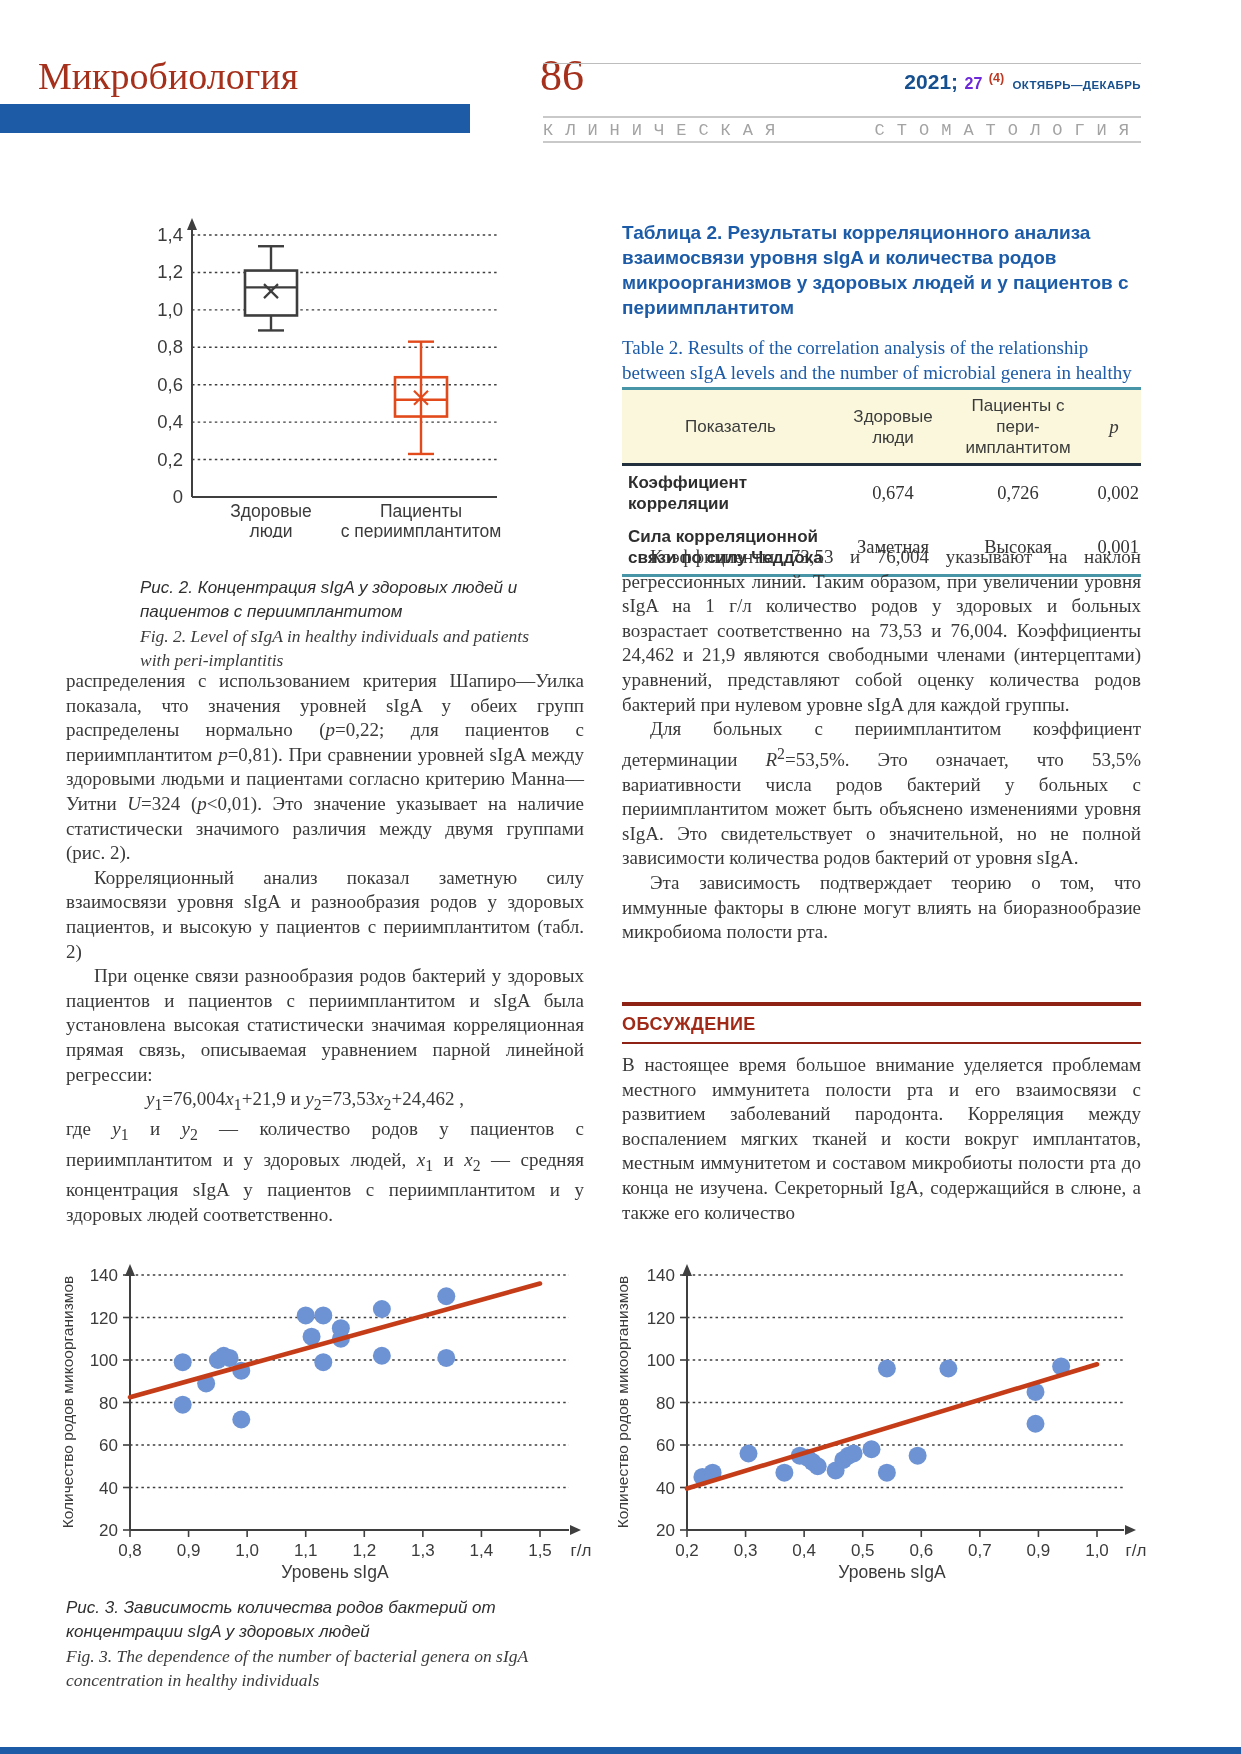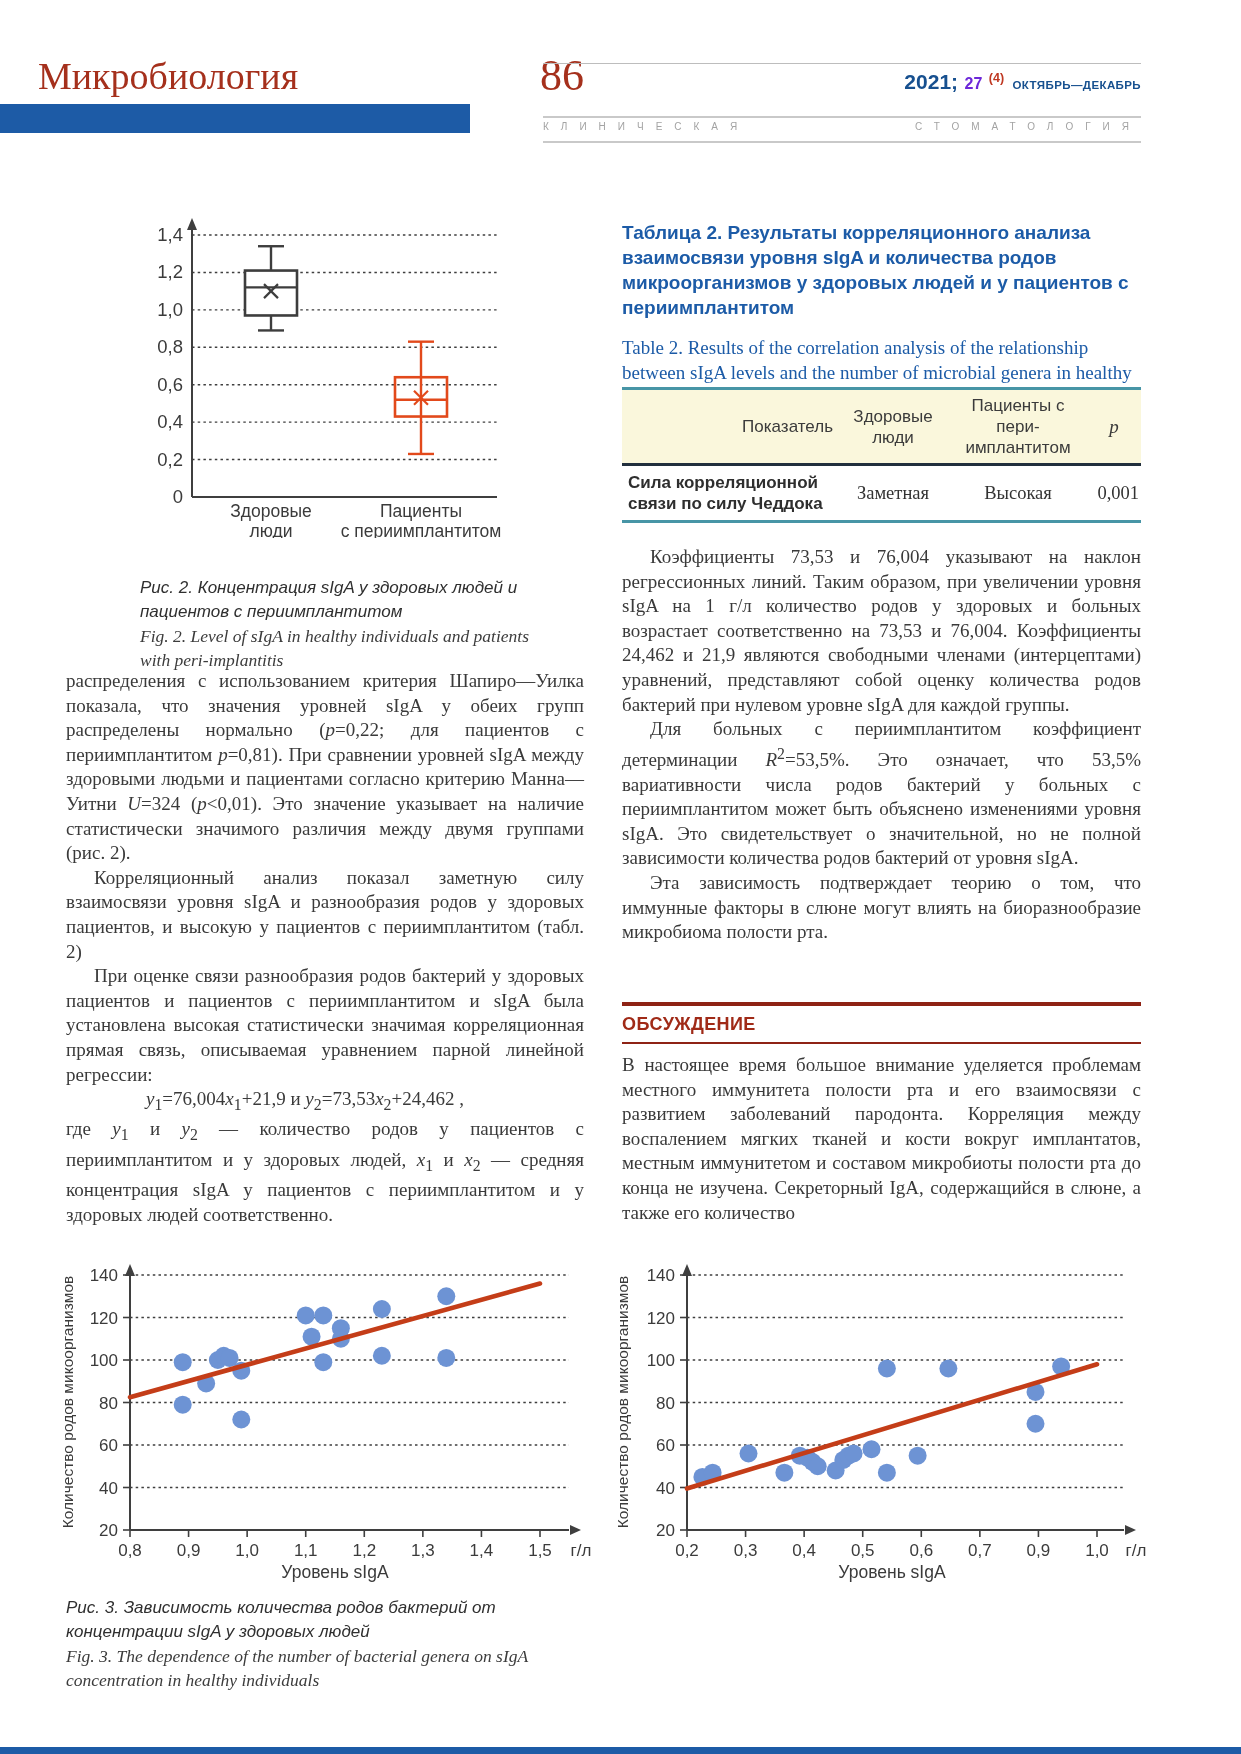--- a/index.html
+++ b/index.html
@@ -11,38 +11,38 @@
   .page-number{position:absolute;left:540px;top:50px;font:44px "Liberation Serif",serif;color:#a5301c;}
   .issue-top-line{position:absolute;left:543px;top:63px;width:598px;height:1px;background:#bdbdbd;}
   .issue-line{position:absolute;left:543px;top:70px;width:598px;text-align:right;white-space:nowrap;
               font-family:"Liberation Sans",sans-serif;}
   .iy{font-weight:bold;font-size:21px;color:#17508f;}
   .iv{font-weight:bold;font-size:16px;color:#6d28d9;margin-left:2px;}
   .inum{font-weight:bold;font-size:12.5px;color:#bf3822;position:relative;top:-7px;margin-left:2px;}
   .imon{font-weight:bold;font-size:11.5px;color:#17508f;margin-left:4px;letter-spacing:.4px;}
   .band-line1{position:absolute;left:543px;top:116px;width:598px;height:2px;background:#c9c9c9;}
   .journal-band{position:absolute;left:543px;top:121px;width:598px;display:flex;justify-content:space-between;
-                font-family:Liberation Sans, sans-serif;font-size:10px;color:#a3a3a3;letter-spacing:12px;}
+                font-family:Liberation Mono, monospace;font-size:17px;color:#a3a3a3;letter-spacing:12px;}
   .band-line2{position:absolute;left:543px;top:141px;width:598px;height:2px;background:#c9c9c9;}
   
   .fig2-svg{position:absolute;left:125px;top:190px;}
   .fig2-caption{position:absolute;left:140px;top:556px;width:410px;margin-top:20px;}
   
   .cap-ru{font:italic 17px "Liberation Sans",sans-serif;color:#2f2f2f;line-height:24px;}
   .cap-en{font:italic 17.5px "Liberation Serif",serif;color:#3c3c3c;line-height:24px;}
   
   .table-titles{position:absolute;left:622px;top:220px;width:520px;}
   .tbl-title-ru{font:bold 19px "Liberation Sans",sans-serif;color:#1c5ba7;line-height:25px;}
   .tbl-title-en{font:19px "Liberation Serif",serif;color:#1c5ba7;line-height:25px;margin-top:15px;}
   .tbl-wrap{position:absolute;left:622px;top:387px;width:519px;}
   table.t2{width:519px;border-collapse:collapse;border-top:3px solid #4795a6;border-bottom:3px solid #4795a6;}
   table.t2 thead tr{background:#faf7dc;border-bottom:3px solid #22303d;}
   table.t2 th{font:17px "Liberation Sans",sans-serif;font-weight:normal;color:#3b3b3b;
               padding:5px 4px;text-align:center;line-height:21px;vertical-align:middle;}
-  table.t2 th:first-child{text-align:right;padding-left:6px;}
+  table.t2 th:first-child{text-align:center;padding-left:6px;}
   table.t2 th:last-child{font:italic 19px "Liberation Serif",serif;}
   table.t2 td{padding:6px 4px;vertical-align:middle;font:18.5px "Liberation Serif",serif;color:#333;text-align:center;}
   table.t2 td:first-child{font:bold 17px "Liberation Sans",sans-serif;color:#2e2e2e;text-align:left;
                           line-height:21px;padding-left:6px;}
   table.t2 td:last-child{text-align:right;padding-right:2px;}
   
   .textblock{position:absolute;font:19px "Liberation Serif",serif;line-height:24.6px;color:#3a3a3a;
              text-align:justify;}
   .lc-text{left:66px;top:669px;width:518px;}
   .rc-text1{left:622px;top:545px;width:519px;}
@@ -145,20 +145,26 @@
         </colgroup>
         <thead>
           <tr>
             <th>Показатель</th>
             <th>Здоровые люди</th>
             <th>Пациенты с пери-имплантитом</th>
             <th>p</th>
           </tr>
         </thead>
         <tbody>
+          <tr>
+            <td>Коэффициент корреляции</td>
+            <td>0,674</td>
+            <td>0,726</td>
+            <td>0,002</td>
+          </tr>
           <tr>
             <td>Сила корреляционной связи по силу Чеддока</td>
             <td>Заметная</td>
             <td>Высокая</td>
             <td>0,001</td>
           </tr>
         </tbody>
       </table>
   </div>
 

